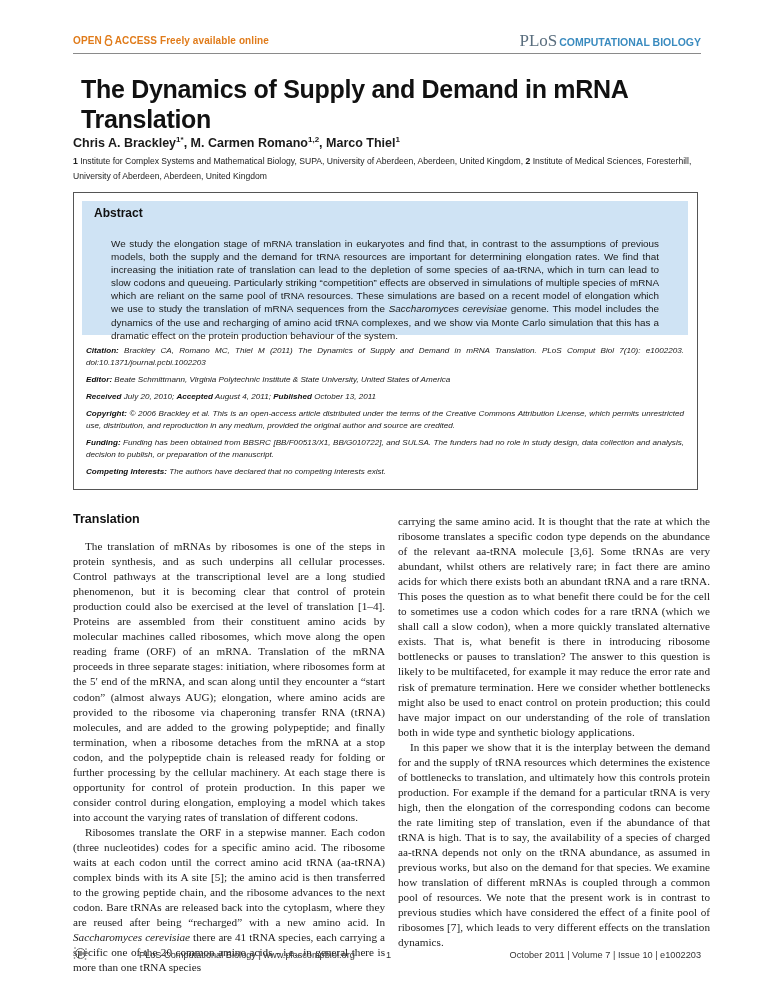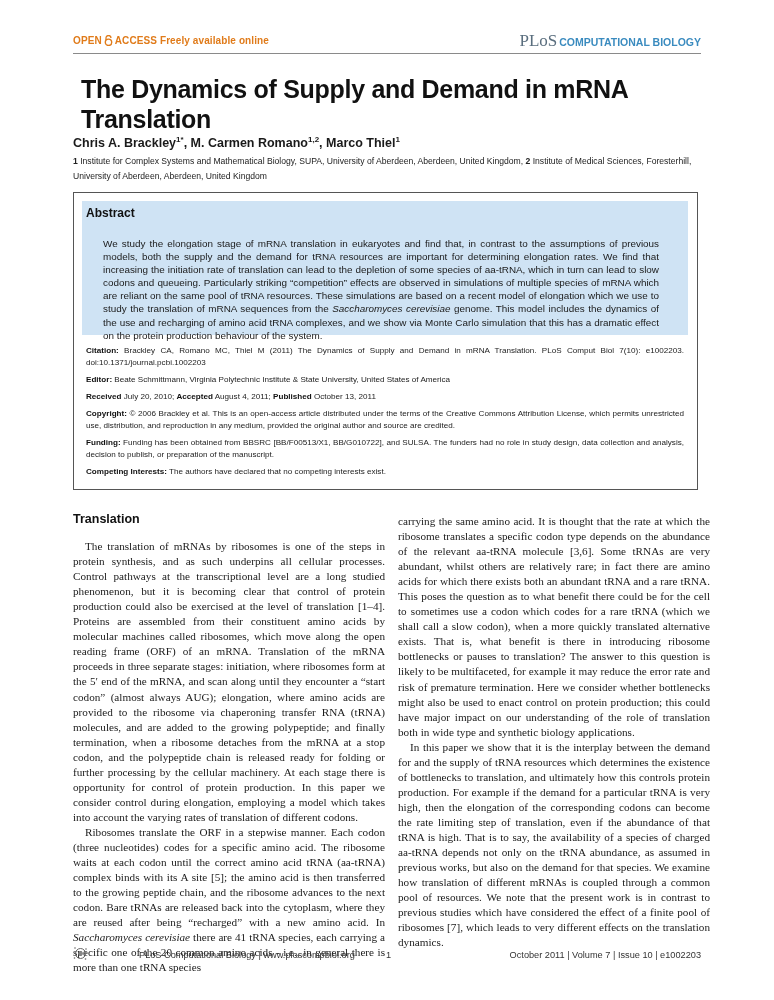--- a/index.html
+++ b/index.html
@@ -12,25 +12,25 @@
   .journal .plos { font-family:"Liberation Serif",serif; font-size:17px; color:#5a6e7e; }
   .journal .cb { font-family:"Liberation Sans",sans-serif; font-weight:bold; font-size:10.5px; color:#3a8bbf; margin-left:2px; }
 
   .title { position:absolute; left:73px; top:66px; width:620px; font-family:"Liberation Sans",sans-serif; font-weight:bold; font-size:25px; line-height:30px; color:#111; margin:8px; letter-spacing:-0.3px; }
   .authors { position:absolute; left:73px; top:135px; font-family:"Liberation Sans",sans-serif; font-weight:bold; font-size:12.5px; color:#1a1a1a; }
   .authors sup { font-size:8px; }
   .affil { position:absolute; left:73px; top:154px; width:630px; font-family:"Liberation Sans",sans-serif; font-size:8.6px; line-height:15px; color:#222; }
   .affil b { font-weight:bold; }
 
   .infobox { position:absolute; left:73px; top:192px; width:625px; height:298px; border:1.5px solid #555; box-sizing:border-box; }
-  .abstract { position:absolute; left:8px; top:8px; width:606px; height:134px; background:#cfe3f4; box-sizing:border-box; padding:5px 12px 0 4px; }
+  .abstract { position:absolute; left:8px; top:8px; width:606px; height:134px; background:#cfe3f4; box-sizing:border-box; padding:5px 12px 0 12px; }
   .abstract h2 { margin:0 0 3px 0; font-family:"Liberation Sans",sans-serif; font-weight:bold; font-size:12px; color:#111; }
   .abstract p { margin:17px; font-family:"Liberation Sans",sans-serif; font-size:9.9px; line-height:13.1px; text-align:justify; color:#1a1a1a; }
   .meta { position:absolute; left:12px; top:152px; width:598px; font-family:"Liberation Sans",sans-serif; font-size:8.1px; line-height:12px; color:#222; }
-  .meta p { margin:0 0 5px 0; text-align:justify; }
+  .meta p { margin:0 0 5px 0; text-align:justify;font-style:italic; }
   .meta b { font-weight:bold; color:#111; }
 
   .col { position:absolute; top:512px; width:312px; font-family:"Liberation Serif",serif; font-size:11.2px; line-height:15.05px; color:#1a1a1a; }
   .col.left { left:73px; }
   .col.right { left:398px; top:514px; }
   .col h3 { margin:0 0 12px 0; font-family:"Liberation Sans",sans-serif; font-weight:bold; font-size:12.5px; color:#111; }
   .col p { margin:0; text-align:justify; text-indent:12px; }
   .col p.noindent { text-indent:0; }
 
   .footer { position:absolute; left:73px; top:948px; width:628px; height:16px; font-family:"Liberation Sans",sans-serif; font-size:9.2px; color:#333; }

